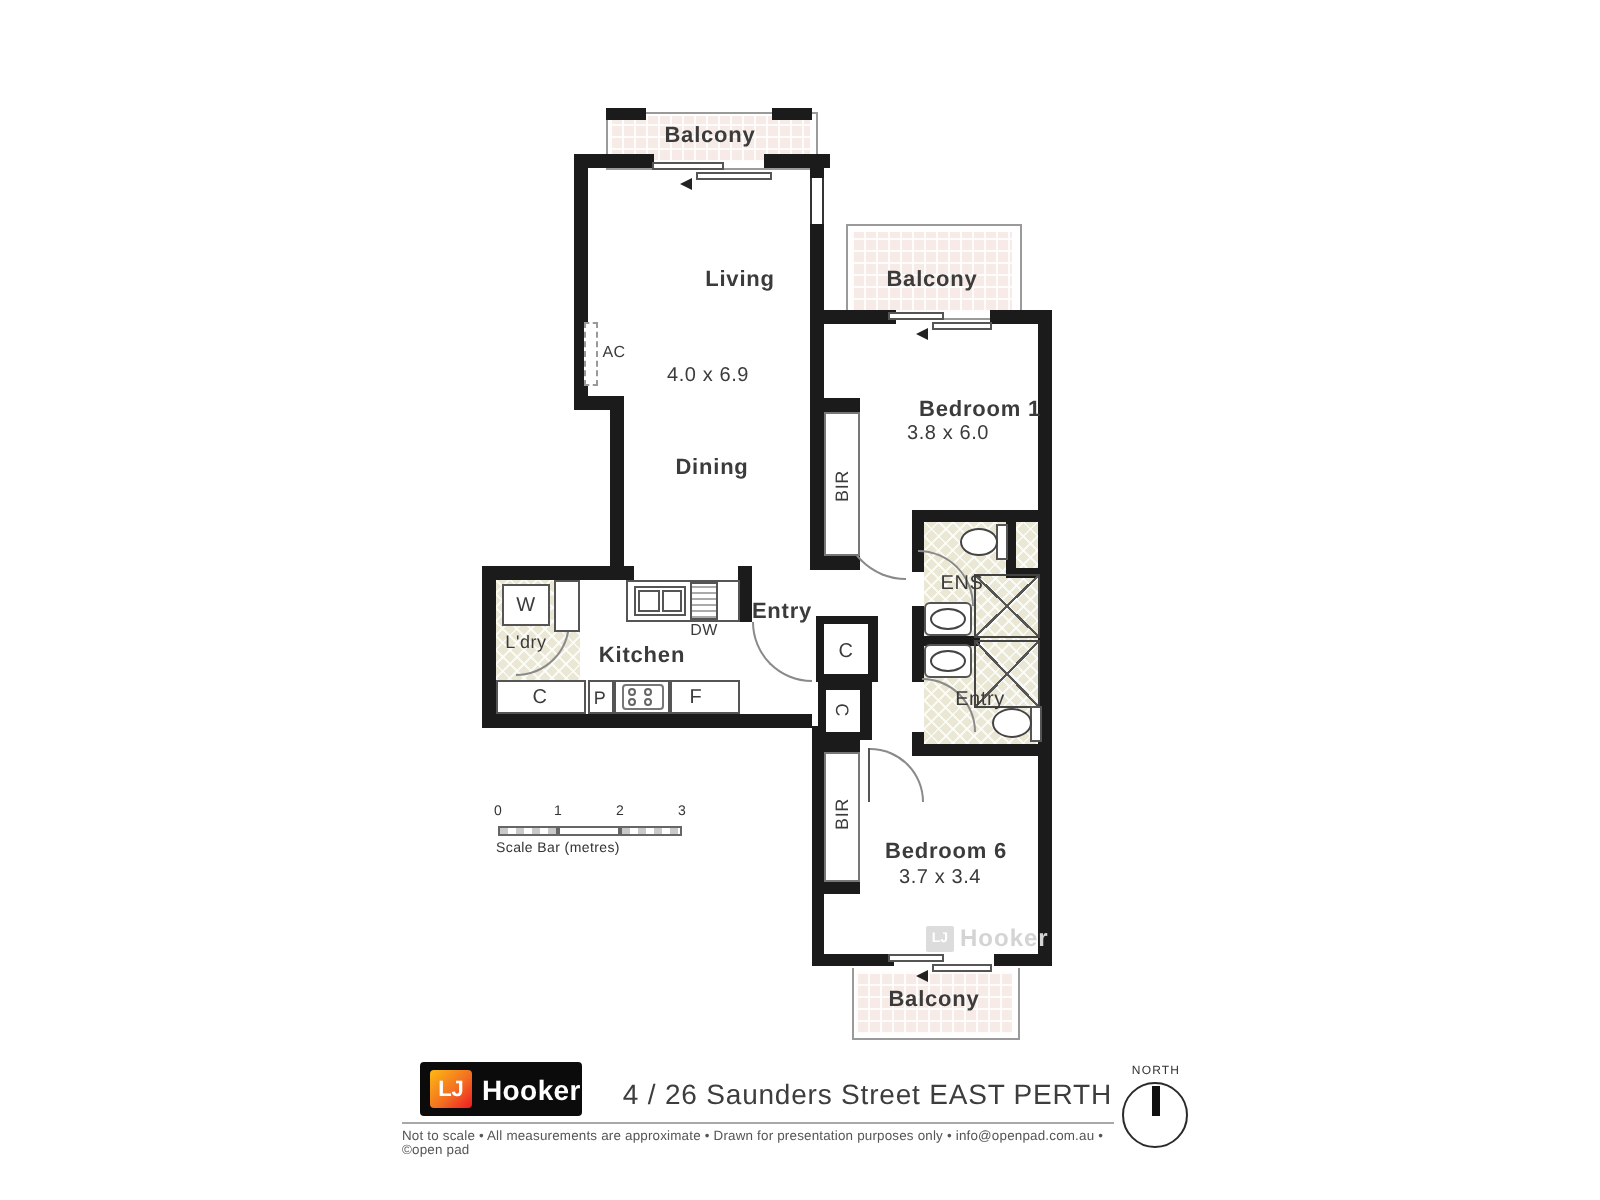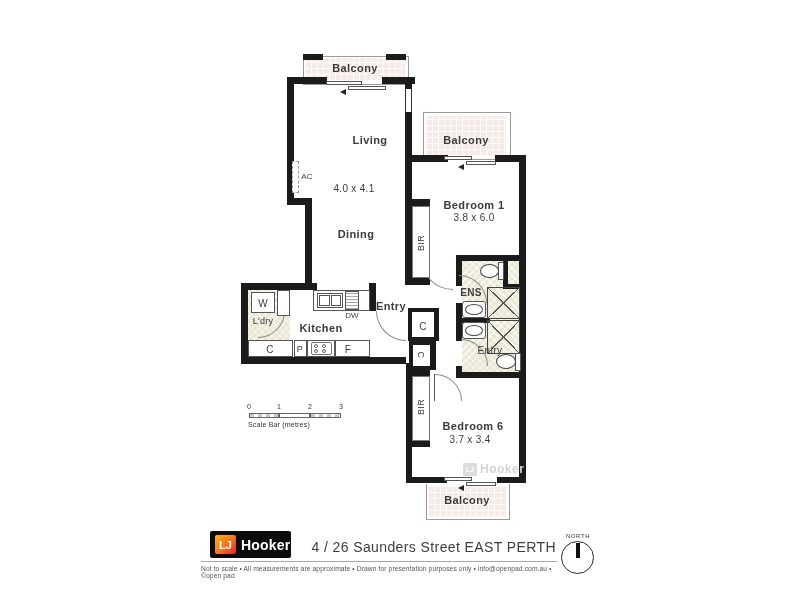--- a/index.html
+++ b/index.html
@@ -154,28 +154,28 @@
   <div class="ell" style="left:465px;top:304px;width:18px;height:11px;"></div>
   <div class="xsq" style="left:487px;top:287px;width:33px;height:32px;"></div>
   <div class="wbox" style="left:462px;top:322px;width:24px;height:17px;border-radius:3px;"></div>
   <div class="ell" style="left:465px;top:325px;width:18px;height:11px;"></div>
   <div class="xsq" style="left:487px;top:320px;width:33px;height:34px;"></div>
   <div class="wbox" style="left:515px;top:353px;width:6px;height:18px;"></div>
   <div class="ell" style="left:496px;top:354px;width:20px;height:15px;"></div>
 
   <div class="lbl f11" style="left:355px;top:68px;">Balcony</div>
   <div class="lbl f11" style="left:344px;top:140px;margin-left:26px;">Living</div>
-  <div class="lbl f10" style="left:354px;top:188px;">4.0 x 4.1</div>
+  <div class="lbl f10" style="left:354px;top:188px;">4.0 x 6.9</div>
   <div class="lbl f11" style="left:356px;top:234px;">Dining</div>
   <div class="lbl f8" style="left:307px;top:176px;">AC</div>
   <div class="lbl f11" style="left:466px;top:140px;">Balcony</div>
-  <div class="lbl f11" style="left:474px;top:205px;text-align:center;">Bedroom 1</div>
+  <div class="lbl f11" style="left:490px;top:205px;text-align:center;">Bedroom 1</div>
   <div class="lbl f10" style="left:474px;top:217px;">3.8 x 6.0</div>
   <div class="lbl f9 rotL" style="left:421px;top:243px;">BIR</div>
-  <div class="lbl f10" style="left:471px;top:292px;font-weight:bold;">ENS</div>
+  <div class="lbl f10" style="left:481px;top:292px;">ENS</div>
   <div class="lbl f10" style="left:490px;top:350px;">Entry</div>
   <div class="lbl f11" style="left:321px;top:328px;">Kitchen</div>
   <div class="lbl f9" style="left:263px;top:321px;">L'dry</div>
   <div class="lbl f10" style="left:263px;top:303px;">W</div>
   <div class="lbl f8" style="left:352px;top:315px;">DW</div>
   <div class="lbl f11" style="left:391px;top:306px;">Entry</div>
   <div class="lbl f10" style="left:270px;top:349px;">C</div>
   <div class="lbl f9" style="left:300px;top:349px;">P</div>
   <div class="lbl f10" style="left:348px;top:349px;">F</div>
   <div class="lbl f10" style="left:423px;top:326px;">C</div>

